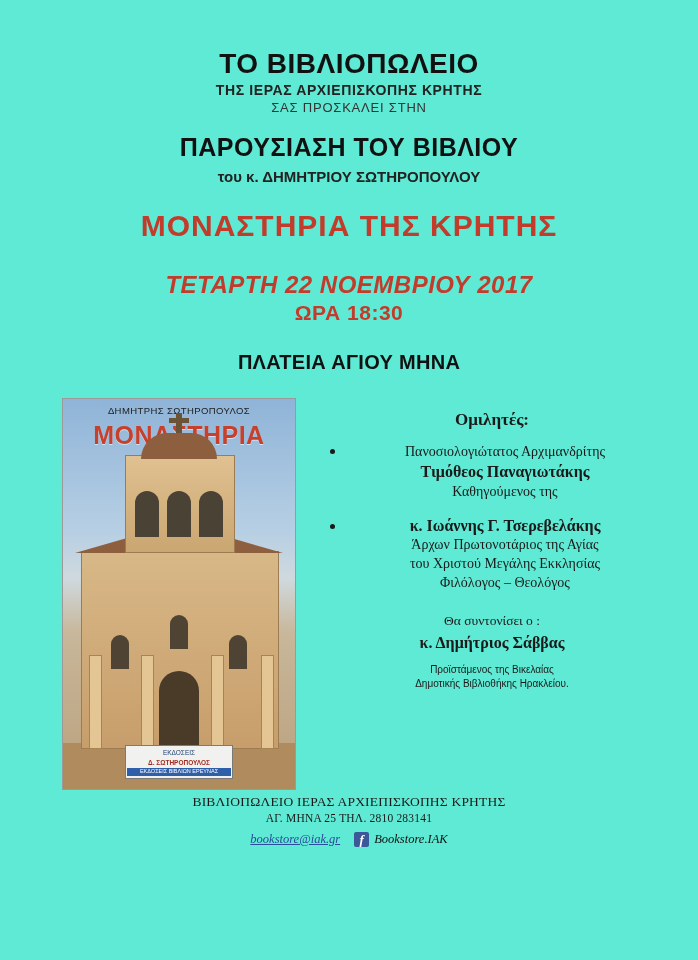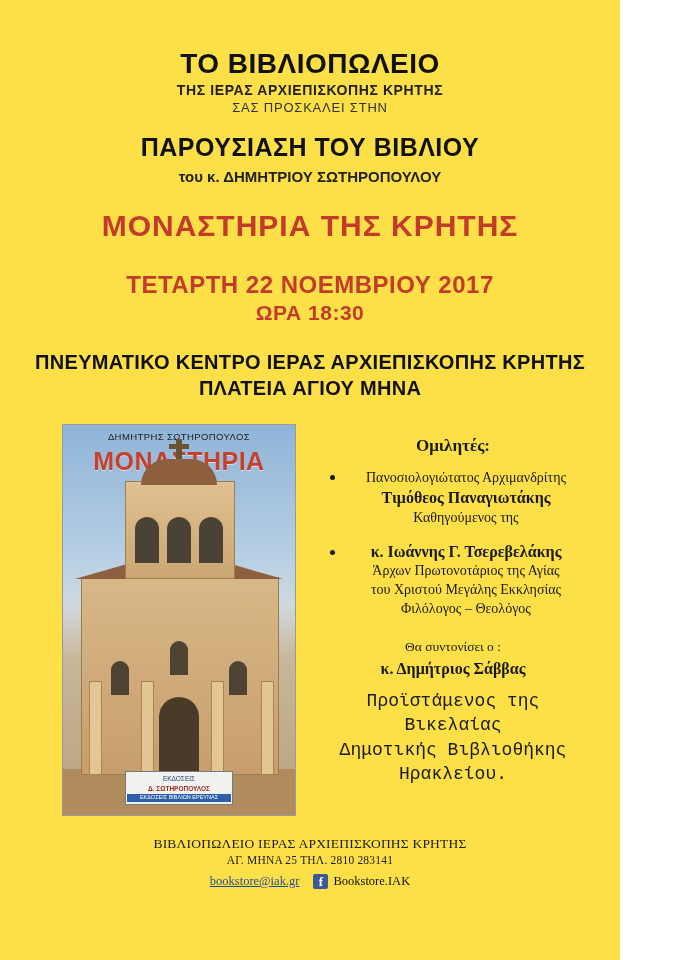--- a/index.html
+++ b/index.html
@@ -9,23 +9,23 @@
   body {
     width: 698px;
     height: 960px;
     background: #ffffff;
     font-family: "Liberation Sans", sans-serif;
     color: #1a1a1a;
     overflow: hidden;
   }
   .poster {
     position: relative;
-    width: 620px;
+    width: 698px;
     height: 960px;
-    background: #fde047;
+    background: #5eead4;
     box-sizing: border-box;
     padding: 40px 34px 10px 34px;
   }
 
   
   .header {
     text-align: center;
   }
   .title-main {
     font-family: "Liberation Sans", sans-serif;
@@ -73,20 +73,21 @@
     color: #c23b2b;
     margin: 0 0 28px 0;
   }
   .title-date {
     font-family: "Liberation Sans", sans-serif;
     font-weight: bold;
     font-size: 24px;
     letter-spacing: 0.5px;
     color: #c23b2b;
     margin: 0 0 2px 0;
+    font-style: italic;
   }
   .title-time {
     font-family: "Liberation Sans", sans-serif;
     font-weight: bold;
     font-size: 21px;
     letter-spacing: 0.5px;
     color: #c23b2b;
     margin: 0 0 26px 0;
   }
   .venue-line1 {
@@ -347,49 +348,50 @@
     font-size: 13.5px;
     margin-bottom: 5px;
   }
   .mod-name {
     font-family: "Liberation Serif", serif;
     font-weight: bold;
     font-size: 16px;
     margin-bottom: 11px;
   }
   .mod-detail {
-    font-family: Liberation Mono, monospace;
-    font-size: 18px;
+    font-family: Liberation Sans, sans-serif;
+    font-size: 10px;
     line-height: 1.35;
   }
 
   
   .footer {
     text-align: center;
-    margin-top: 20px;
+    margin-top: 4px;
   }
   .footer-line1 {
     font-family: "Liberation Serif", serif;
     font-size: 13.5px;
     letter-spacing: 0.2px;
     color: #1a1a1a;
     margin-bottom: 2px;
   }
   .footer-line2 {
     font-family: "Liberation Serif", serif;
     font-size: 11.5px;
     letter-spacing: 0.2px;
     color: #1a1a1a;
     margin-bottom: 8px;
   }
   .footer-contacts {
     display: flex;
     justify-content: center;
     align-items: center;
     gap: 14px;
+    font-style: italic;
   }
   .email-link {
     font-family: "Liberation Serif", serif;
     font-size: 12.5px;
     color: #2b4c9b;
     text-decoration: underline;
   }
   .fb-block {
     display: flex;
     align-items: center;
@@ -420,21 +422,20 @@
 
   <div class="header">
     <div class="title-main">ΤΟ ΒΙΒΛΙΟΠΩΛΕΙΟ</div>
     <div class="title-sub1">ΤΗΣ ΙΕΡΑΣ ΑΡΧΙΕΠΙΣΚΟΠΗΣ ΚΡΗΤΗΣ</div>
     <div class="title-sub2">ΣΑΣ ΠΡΟΣΚΑΛΕΙ ΣΤΗΝ</div>
     <div class="title-presentation">ΠΑΡΟΥΣΙΑΣΗ ΤΟΥ ΒΙΒΛΙΟΥ</div>
     <div class="title-author">του κ. ΔΗΜΗΤΡΙΟΥ ΣΩΤΗΡΟΠΟΥΛΟΥ</div>
     <div class="title-book">ΜΟΝΑΣΤΗΡΙΑ ΤΗΣ ΚΡΗΤΗΣ</div>
     <div class="title-date">ΤΕΤΑΡΤΗ 22 ΝΟΕΜΒΡΙΟΥ 2017</div>
     <div class="title-time">ΩΡΑ 18:30</div>
-    <div class="venue-line1">ΠΝΕΥΜΑΤΙΚΟ ΚΕΝΤΡΟ ΙΕΡΑΣ ΑΡΧΙΕΠΙΣΚΟΠΗΣ ΚΡΗΤΗΣ</div>
     <div class="venue-line2">ΠΛΑΤΕΙΑ ΑΓΙΟΥ ΜΗΝΑ</div>
   </div>
 
   <div class="middle">
 
     <div class="cover-wrap">
       <div class="book-cover">
         <div class="cover-author">ΔΗΜΗΤΡΗΣ ΣΩΤΗΡΟΠΟΥΛΟΣ</div>
         <div class="cover-title">ΜΟΝΑΣΤΗΡΙΑ</div>
         <div class="cover-subtitle">της Κρήτης</div>

